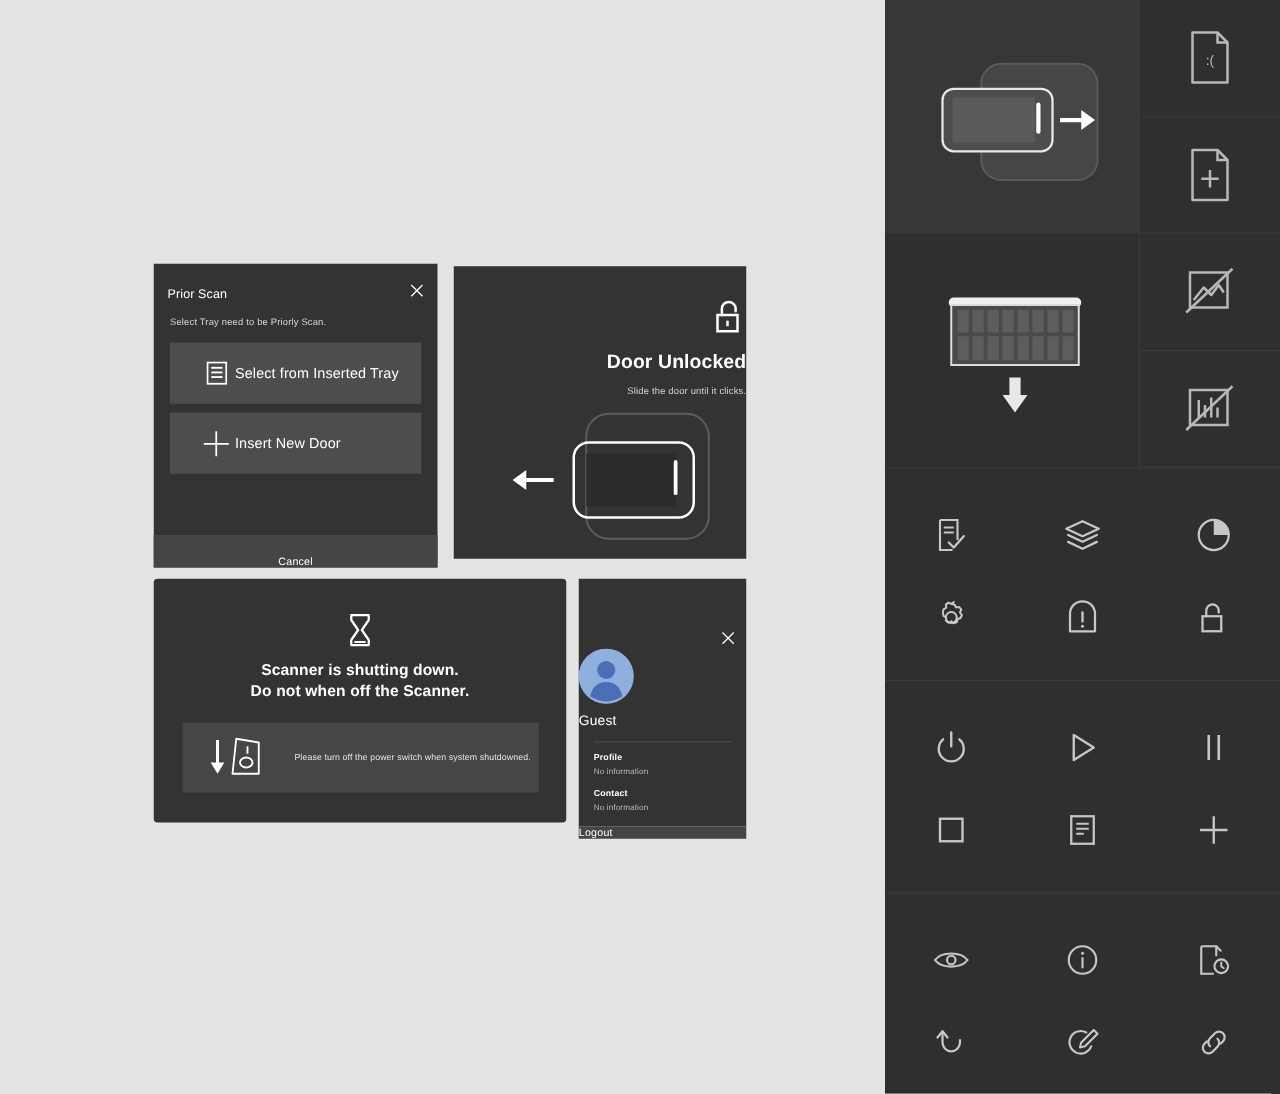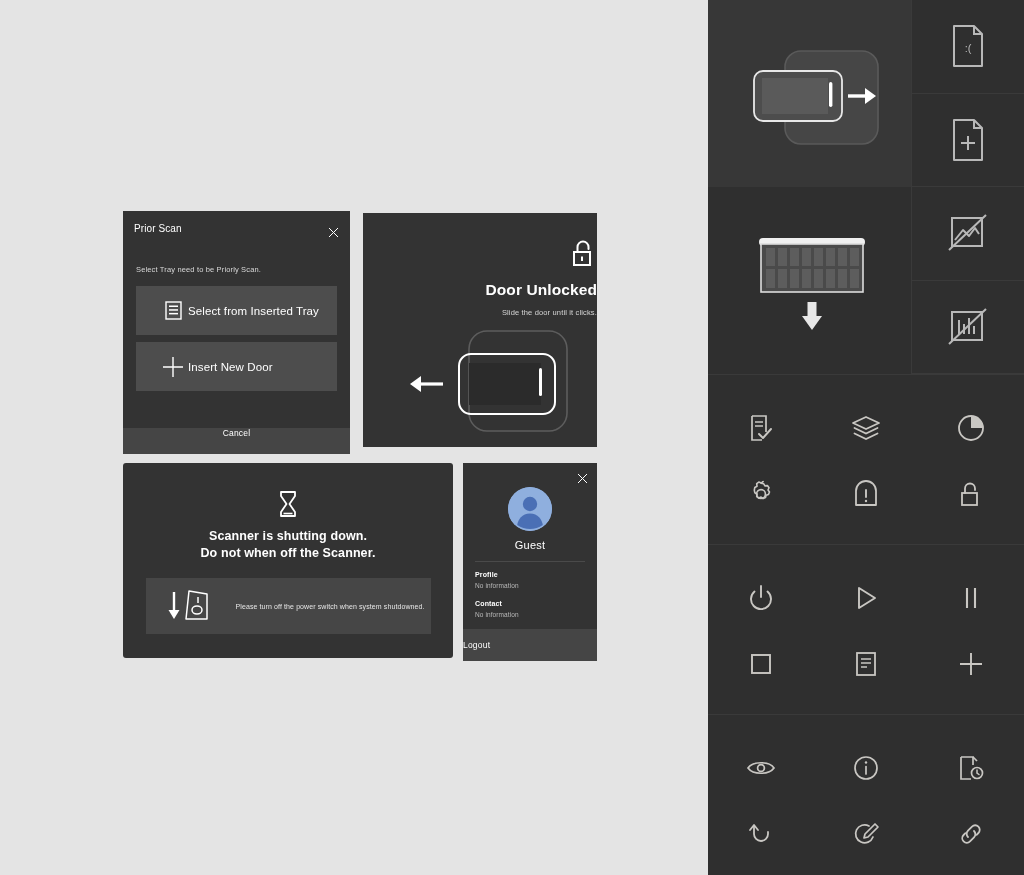--- a/index.html
+++ b/index.html
@@ -11,51 +11,51 @@
   }
   #root { position: relative; width: 1024px; height: 875px; }
 
   
   #left-canvas { position: absolute; left: 0; top: 0; width: 708px; height: 875px; background: #e4e4e4; }
 
   .card { position: absolute; background: #333333; color: #ffffff; }
 
   
   #prior-scan-dialog { left: 123px; top: 211px; width: 227px; height: 243px; display: flex; flex-direction: column; }
-  #prior-scan-titlebar { height: 30px; display: flex; align-items: flex-start; padding: 0 8px 0 11px; margin-top: 12px; }
+  #prior-scan-titlebar { height: 30px; display: flex; align-items: flex-end; padding: 0 8px 0 11px; }
   #prior-scan-title { font-size: 10px; letter-spacing: .1px; }
   .close-x { margin-left: auto; width: 18px; height: 18px; display: flex; align-items: center; justify-content: center; cursor: pointer; }
   .close-x svg { display: block; }
   #prior-scan-body { flex: 1; padding: 12px 13px 0 13px; }
   #prior-scan-subtitle { font-size: 7.5px; color: #d8d8d8; margin-bottom: 12px; letter-spacing: .15px; }
   .tray-option { height: 49px; background: #4d4d4d; display: flex; align-items: center; padding-left: 22px; margin-bottom: 7px; cursor: pointer; }
   .tray-option .opt-icon { width: 30px; display: flex; align-items: center; justify-content: center; }
   .tray-option .opt-label { font-size: 11.5px; letter-spacing: .1px; }
-  #prior-scan-footer { height: 26px; background: #454545; display: flex; align-items: flex-start; justify-content: center; cursor: pointer; }
+  #prior-scan-footer { height: 26px; background: #454545; display: flex; align-items: flex-end; justify-content: center; cursor: pointer; }
   #prior-scan-cancel-label { font-size: 8.5px; letter-spacing: .2px; }
 
   
   #door-unlocked-dialog { left: 363px; top: 213px; width: 234px; height: 234px; display: flex; flex-direction: column; align-items: flex-end; }
   #door-unlock-icon { margin-top: 26px; }
   #door-unlocked-title { font-size: 15.5px; font-weight: bold; margin-top: 10px; letter-spacing: .1px; }
   #door-unlocked-subtitle { font-size: 7.5px; color: #d5d5d5; margin-top: 9px; letter-spacing: .15px; }
   #door-illustration { margin-top: 10px; }
 
   
   #shutdown-card { left: 123px; top: 463px; width: 330px; height: 195px; border-radius: 3px; display: flex; flex-direction: column; align-items: center; }
   #hourglass-icon { margin-top: 27px; }
   #shutdown-line1, #shutdown-line2 { font-size: 12.5px; font-weight: bold; letter-spacing: .1px; }
   #shutdown-line1 { margin-top: 11px; }
   #shutdown-line2 { margin-top: 3px; }
   #shutdown-note { margin-top: 18px; width: 285px; height: 56px; background: #464646; display: flex; align-items: center; padding-left: 20px; }
   #shutdown-note-text { font-size: 7px; color: #e6e6e6; margin-left: 18px; letter-spacing: .1px; }
 
   
   #profile-card { left: 463px; top: 463px; width: 134px; height: 198px; display: flex; flex-direction: column; }
-  #profile-top { position: relative; display: flex; flex-direction: column; align-items: center; }
+  #profile-top { position: relative; display: flex; flex-direction: column; align-items: flex-start; margin-top: 32px; }
   #profile-close { position: absolute; right: 6px; top: 6px; }
   #avatar { width: 44px; height: 44px; border-radius: 50%; background: #8fafde; margin-top: 24px; overflow: hidden; position: relative; }
   #profile-name { font-size: 11px; margin-top: 8px; letter-spacing: .2px; }
   #profile-divider { width: 110px; height: 1px; background: #4a4a4a; margin: 10px auto 0 auto; }
   #profile-fields { padding: 9px 12px 0 12px; flex: 1; }
   .field-label { font-size: 7px; font-weight: bold; letter-spacing: .15px; }
   .field-value { font-size: 6.5px; color: #b9b9b9; margin-top: 4px; margin-bottom: 11px; letter-spacing: .1px; }
   #profile-footer { height: 35px; background: #454545; display: flex; align-items: center; justify-content: flex-start; cursor: pointer; }
   #profile-logout-label { font-size: 8.5px; letter-spacing: .2px; }
 

